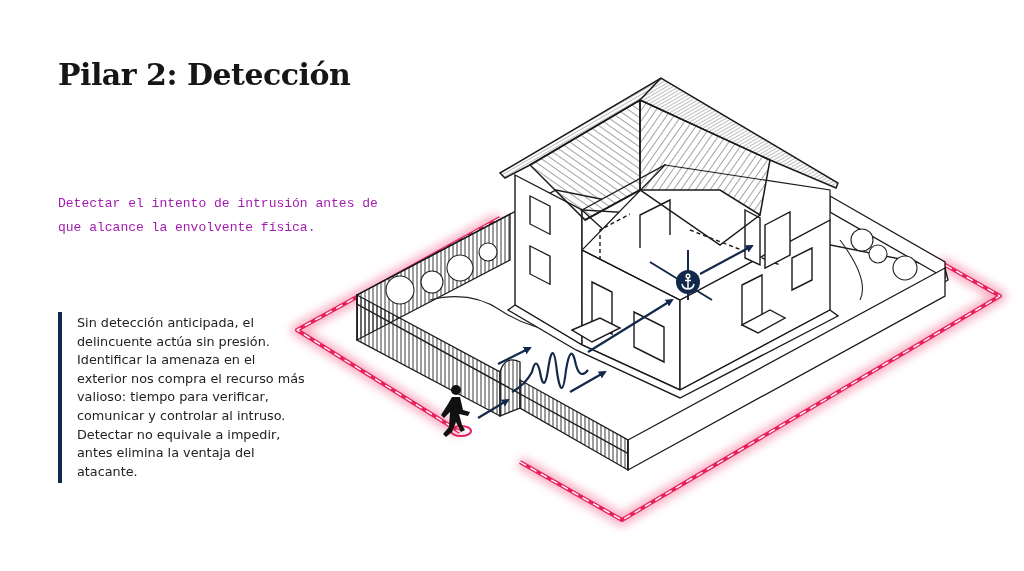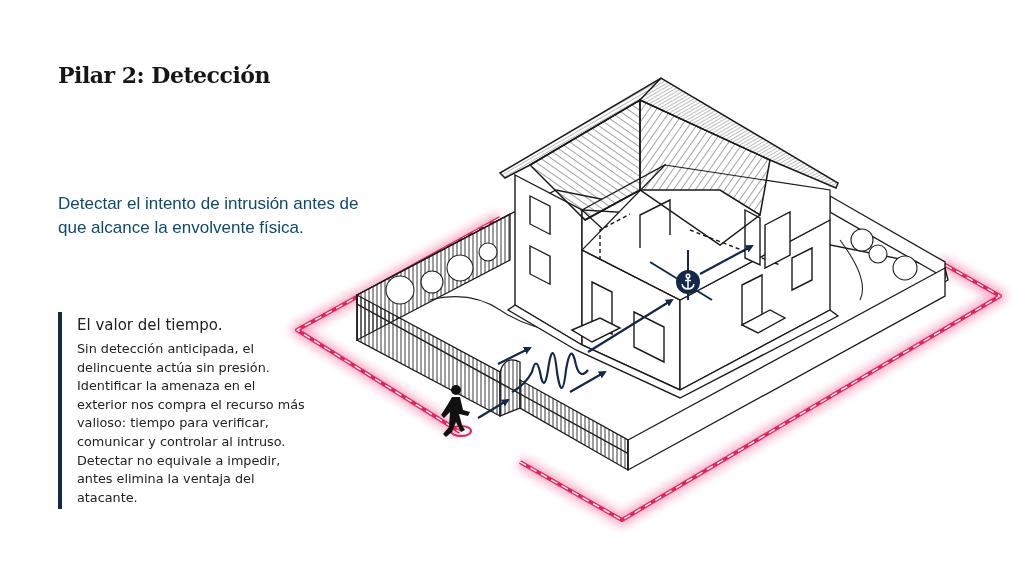--- a/index.html
+++ b/index.html
@@ -2,25 +2,25 @@
 <html><head>
 <meta charset="utf-8">
 <style>
   * { margin: 0; padding: 0; box-sizing: border-box; }
   html, body { width: 1024px; height: 571px; background: #ffffff; overflow: hidden; }
   body { position: relative; font-family: "DejaVu Sans", sans-serif; color: #1c1c1c; }
 
   .title {
     position: absolute; left: 58px; top: 56px; width: 360px;
     font-family: "DejaVu Serif", serif; font-weight: bold;
-    font-size: 22px; line-height: 38px; color: #161616; letter-spacing: -0.5px;
+    font-size: 30px; line-height: 38px; color: #161616; letter-spacing: -0.5px;
   }
   .subtitle {
     position: absolute; left: 58px; top: 192px; width: 320px;
-    font-family: Liberation Sans, sans-serif; font-size: 17px; line-height: 24px; color: #0c4a6e;
+    font-family: Liberation Mono, monospace; font-size: 13px; line-height: 24px; color: #a21caf;
   }
   .callout {
     position: absolute; left: 58px; top: 312px; width: 250px;
     border-left: 4px solid #13294b; padding-left: 15px; padding-top: 2px; padding-bottom: 2px;
   }
   .callout-title {
     font-family: "DejaVu Sans", sans-serif; font-size: 15px; line-height: 22px; color: #1e1e1e; margin-bottom: 4px;
   }
   .callout-body {
     font-family: "DejaVu Sans", sans-serif; font-size: 12.8px; line-height: 18.6px; color: #222;
@@ -33,21 +33,20 @@
 </head>
 <body>
 
 <div class="title">
   <div>Pilar 2: Detección</div>
 </div>
 
 <div class="subtitle">Detectar el intento de intrusión antes de que alcance la envolvente física.</div>
 
 <div class="callout">
-  <div class="callout-title">El valor del tiempo.</div>
   <div class="callout-body">
     <p>Sin detección anticipada, el delincuente actúa sin presión. Identificar la amenaza en el exterior nos compra el recurso más valioso: tiempo para verificar, comunicar y controlar al intruso.</p>
     <p>Detectar no equivale a impedir, antes elimina la ventaja del atacante.</p>
   </div>
 </div>
 
 <div class="illustration">
   <svg viewBox="280 60 744 511" xmlns="http://www.w3.org/2000/svg">
     <defs>
       <filter id="glow" x="-20%" y="-20%" width="140%" height="140%">

